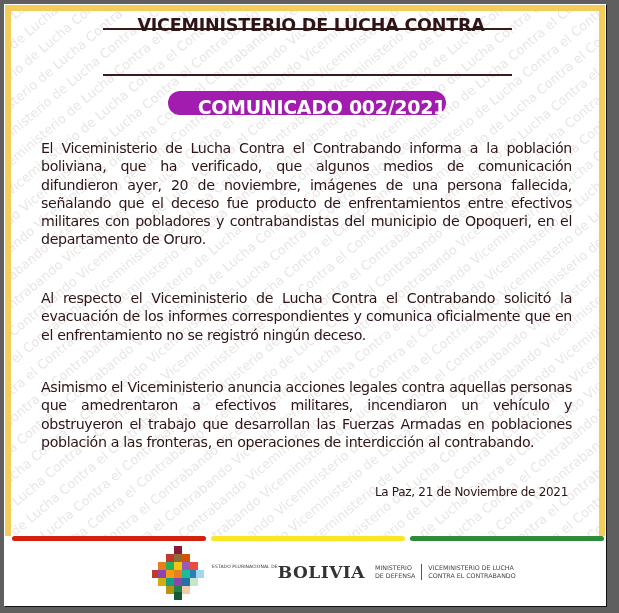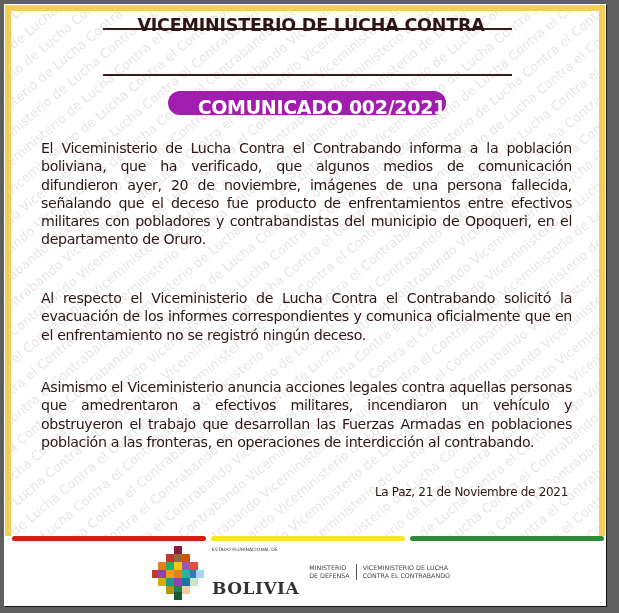--- a/index.html
+++ b/index.html
@@ -9,21 +9,21 @@
     .watermark { position:absolute; left:-200px; top:-250px; width:1000px; height:1000px; transform:rotate(-40deg); color:#e9e6e6; font-size:13px; line-height:22px; white-space:nowrap; overflow:hidden; font-family:"DejaVu Sans", sans-serif; }
     .hline { position:absolute; left:99px; width:409px; height:2px; background:#3a1a1a; }
     .title { position:absolute; left:60px; width:494px; text-align:center; color:#2e1414; font-family:"DejaVu Sans", sans-serif; font-weight:bold; font-size:17.5px; line-height:22px; letter-spacing:-0.2px; }
     .pill { position:absolute; left:164px; top:87px; width:278px; height:24px; background:#a21caf; border-radius:16px; color:#fff; font-weight:bold; font-size:19px; line-height:32px; text-align:right; letter-spacing:-0.3px; }
     .para { position:absolute; left:37px; width:531px; color:#2e1414; font-family:"DejaVu Sans", sans-serif; font-size:14.2px; line-height:18.3px; text-align:justify; letter-spacing:-0.35px; font-weight:400; }
     .signoff { position:absolute; right:38px; top:481px; color:#2e1414; font-size:12px; letter-spacing:-0.3px; }
     .bar { position:absolute; top:532px; height:5px; border-radius:3px; }
     .footer { position:absolute; left:148px; top:540px; height:55px; display:flex; align-items:center; }
     .logo { width:52px; height:52px; position:relative; }
     .logo span { position:absolute; width:8px; height:8px; }
-    .bolivia { margin-left:8px; display:flex; flex-direction:column;gap:28px; }
+    .bolivia { margin-left:8px; display:flex; flex-direction:row; }
     .bolivia .small { font-size:4.5px; color:#333; letter-spacing:0.1px; }
     .bolivia .big { font-family:"DejaVu Serif", serif; font-weight:bold; font-size:17px; color:#333; line-height:16px; letter-spacing:0.5px; }
     .minis { margin-left:10px; font-size:6.3px; color:#444; line-height:7.5px; }
     .sep { width:1px; height:16px; background:#555; margin:0 6px; }
     .vmin { font-size:6.3px; color:#444; line-height:7.5px; }
   </style>
 </head>
 <body>
 
 <div class="page">

